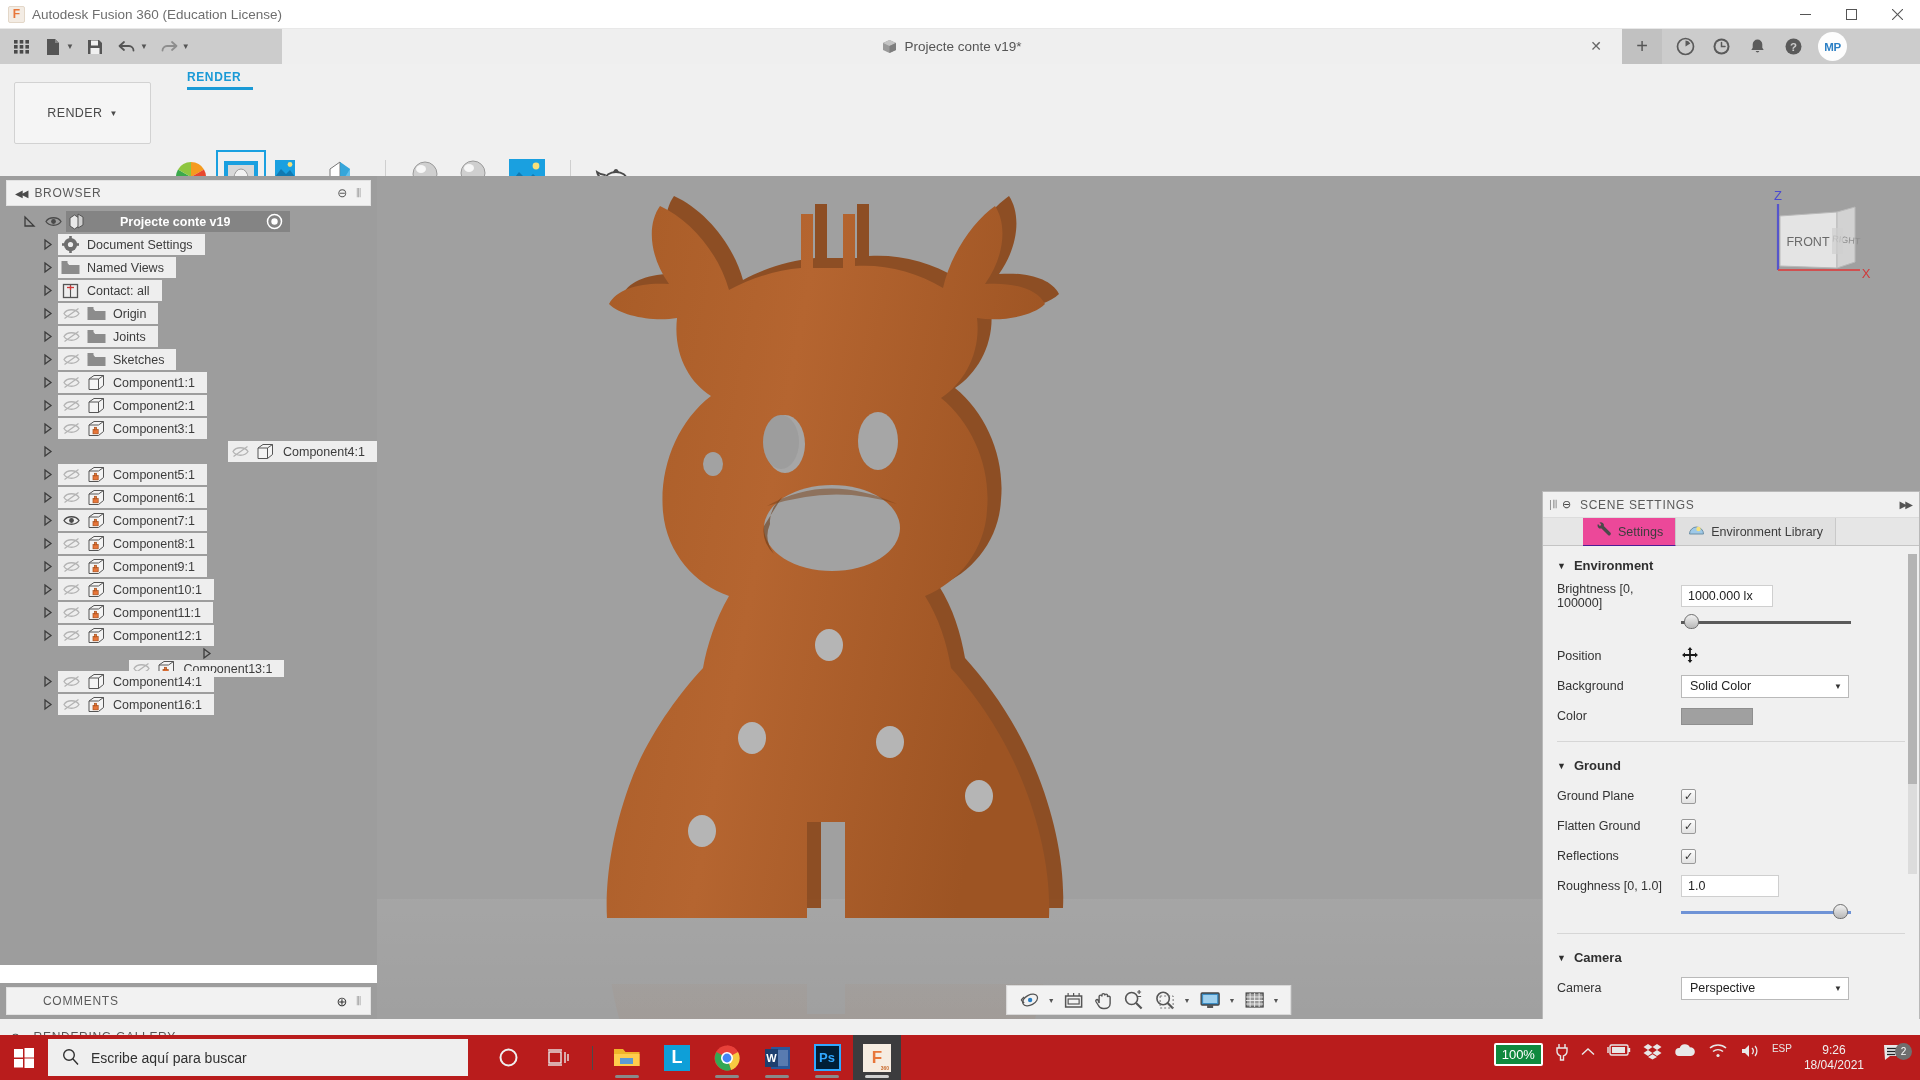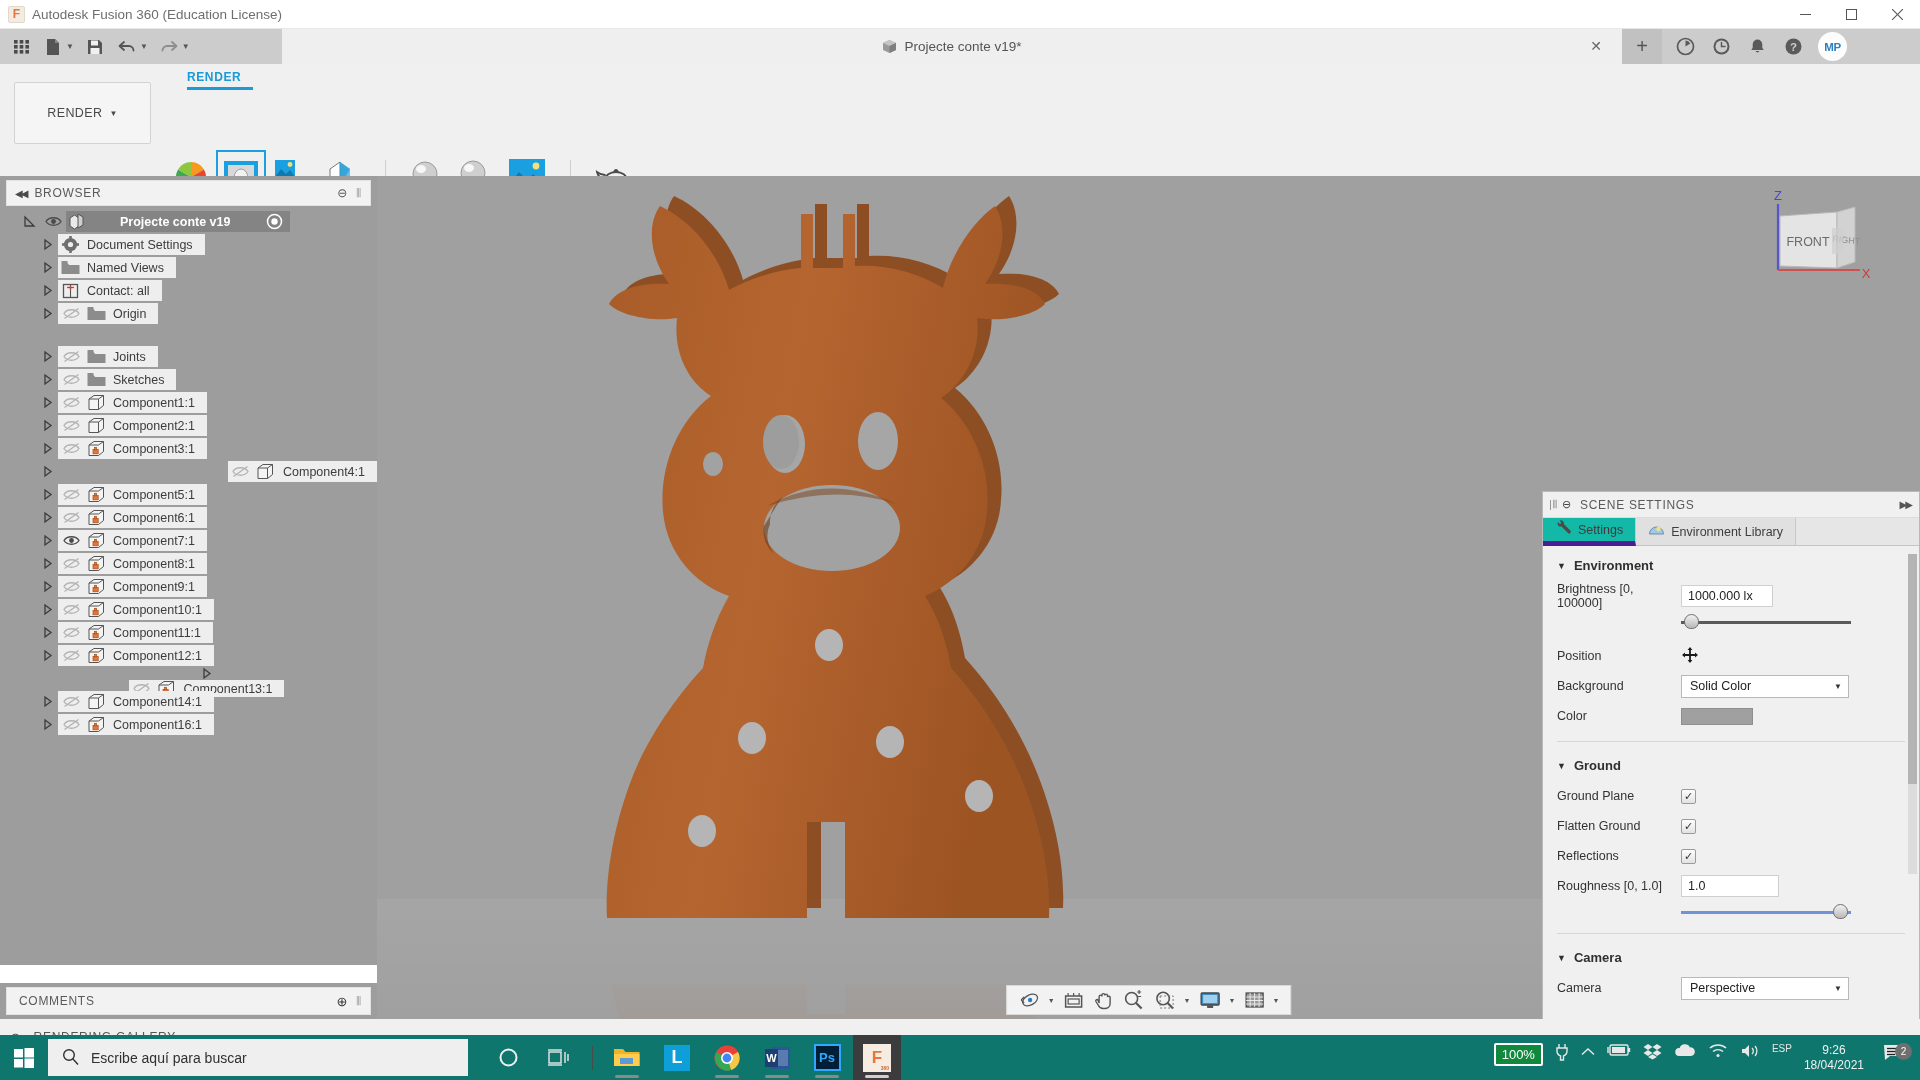--- a/index.html
+++ b/index.html
@@ -135,21 +135,21 @@
   .root-label { padding: 0 32px 0 30px; }
 
   
   .comments {
     position: absolute; left: 0; bottom: 61px; width: 377px; height: 36px;
     background: #9d9d9d; padding: 4px 6px;
   }
   .comments-inner {
     height: 28px; background: #f2f2f2; border: 1px solid #e2e2e2;
     display: flex; align-items: center; font-size: 12px; color: #5a5a5a;
-    letter-spacing: .7px; padding-left: 12px;
+    letter-spacing: .7px; padding-left: 36px;
   }
   .gallery {
     position: absolute; left: 0; bottom: 25px; width: 1920px; height: 36px;
     background: #f0f0f0; display: flex; align-items: center;
     font-size: 12px; color: #555; letter-spacing: .7px; padding-left: 10px;
   }
   .gallery .plus { margin-right: 12px; font-size: 13px; color: #333; }
 
   
   .canvas {
@@ -187,21 +187,21 @@
   }
   .scene-title .dot { margin-right: 8px; font-size: 11px; color: #444; }
   .scene-title .grip { color: #8a8a8a; margin-right: 4px; font-size: 11px; }
   .scene-title .expand { margin-left: auto; margin-right: 8px; color: #555; font-size: 10px; letter-spacing:-2px;}
   .scene-tabs { display: flex; height: 28px; border-bottom: 1px solid #c4c4c4; background:#e6e6e6; }
   .scene-tab {
     display: flex; align-items: center; gap: 6px; padding: 0 12px;
     font-size: 12.5px; color: #3d3d3d; border-right: 1px solid #c9c9c9;
     background: #e0e0e0;
   }
-  .scene-tab.active { background: #14b8a6; border-bottom: 5px solid #4c1d95; margin-bottom:-1px; }
+  .scene-tab.active { background: #ec4899; border-bottom: 1px solid #4c1d95; margin-bottom:-1px;margin-left:40px; }
   .scene-body { flex: 1; overflow: hidden; position: relative; padding: 6px 0 0 0; }
   .sec-head {
     display: flex; align-items: center; gap: 8px;
     font-size: 13px; font-weight: bold; color: #2f2f2f; padding: 6px 0 8px 14px;
   }
   .sec-head .car { font-size: 9px; }
   .row {
     display: flex; align-items: center; height: 30px; padding-left: 14px; font-size: 12.5px; color: #333;
   }
   .row .lbl { width: 124px; }
@@ -233,21 +233,21 @@
   .hr { height: 1px; background: #d6d6d6; margin: 10px 14px; }
   .scene-scroll {
     position: absolute; right: 2px; top: 8px; width: 9px; height: 320px;
     background: #dcdcdc;
   }
   .scene-scroll .thumb { width: 9px; height: 230px; background: #b4b4b4; }
 
   
   .taskbar {
     position: absolute; left: 0; bottom: 0; width: 1920px; height: 45px;
-    background: #0f766e; display: flex; align-items: center;
+    background: #b91c1c; display: flex; align-items: center;
   }
   .start {
     width: 48px; height: 45px; display: flex; align-items: center; justify-content: center;
   }
   .searchbox {
     width: 420px; height: 37px; background: #efefef; display: flex; align-items: center;
     padding-left: 14px; gap: 12px; font-size: 14px; color: #303030;
   }
   .tb-apps { display: flex; align-items: center; gap: 2px; margin-left: 16px; }
   .tb-app {
@@ -907,21 +907,21 @@
               </span>
               <span class="node-ico">
                 <svg width="19" height="15" viewBox="0 0 19 15">
                   <path d="M0.5 3 h6 l1.6 2 h10.4 v9 h-18 z" fill="#8c8c8c"></path>
                   <rect x="0.5" y="1" width="6" height="2.2" fill="#8c8c8c"></rect>
                 </svg>
               </span>
               <span class="node-label">Origin</span>
             </span>
           </div>
-          <div class="tree-row" style="padding-left: 36px; margin-top: 20px;">
+          <div class="tree-row" style="padding-left: 36px;">
             <span class="tw">
               <svg width="13" height="13" viewBox="0 0 13 13">
                 <path d="M4 2 L10 6.5 L4 11 Z" fill="none" stroke="#3c3c3c" stroke-width="1.3"></path>
               </svg>
             </span>
             <span class="row-chip">
               <span class="eye">
                 <svg width="17" height="13" viewBox="0 0 17 13" opacity="0.38">
                   <path d="M1 6.5 C4 1.5 13 1.5 16 6.5 C13 11.5 4 11.5 1 6.5 Z" fill="none" stroke="#555" stroke-width="1.3"></path>
                   <line x1="1.5" y1="11.5" x2="15.5" y2="1.5" stroke="#555" stroke-width="1.3"></line>

